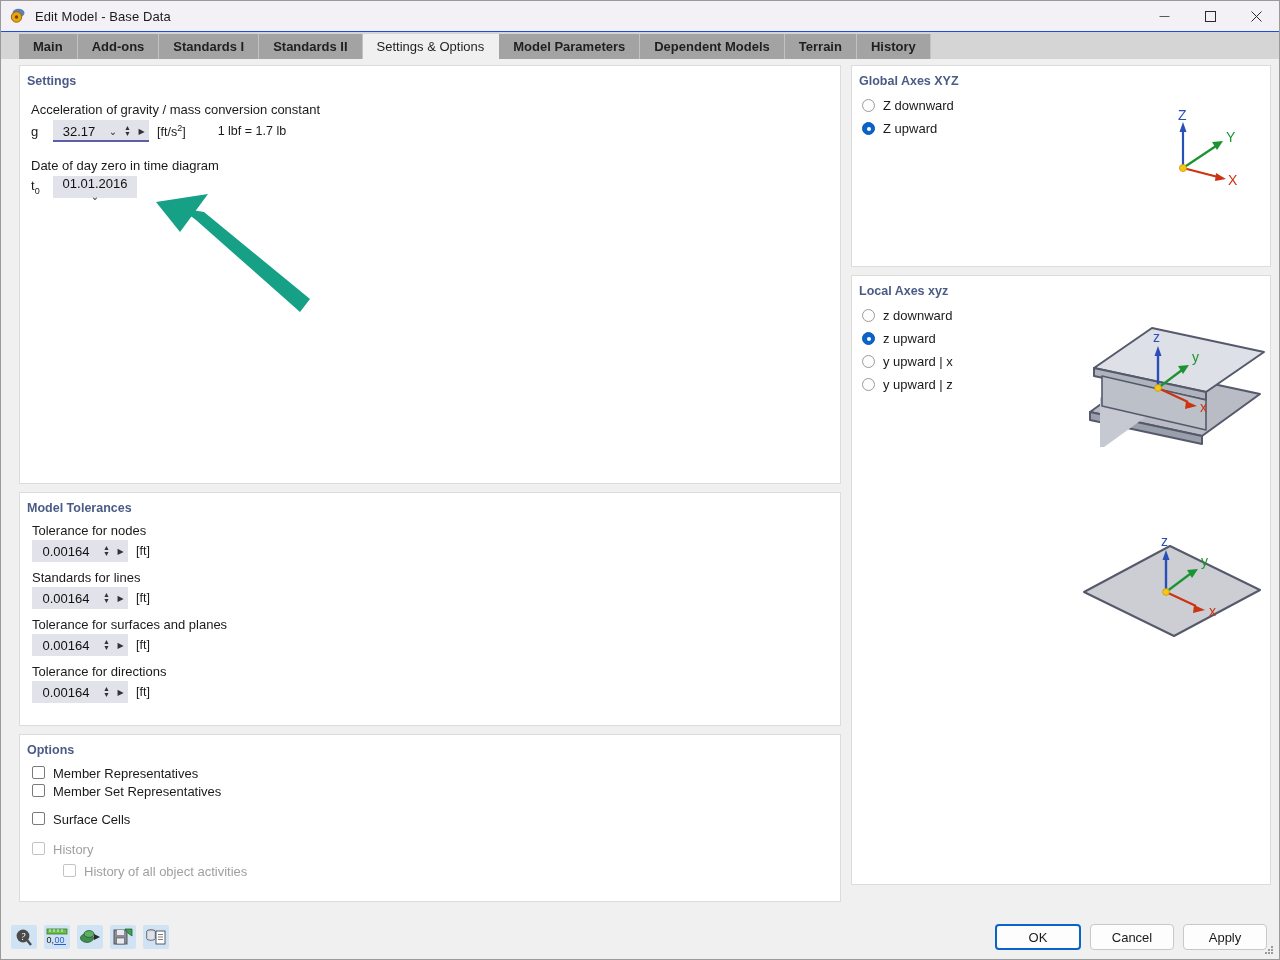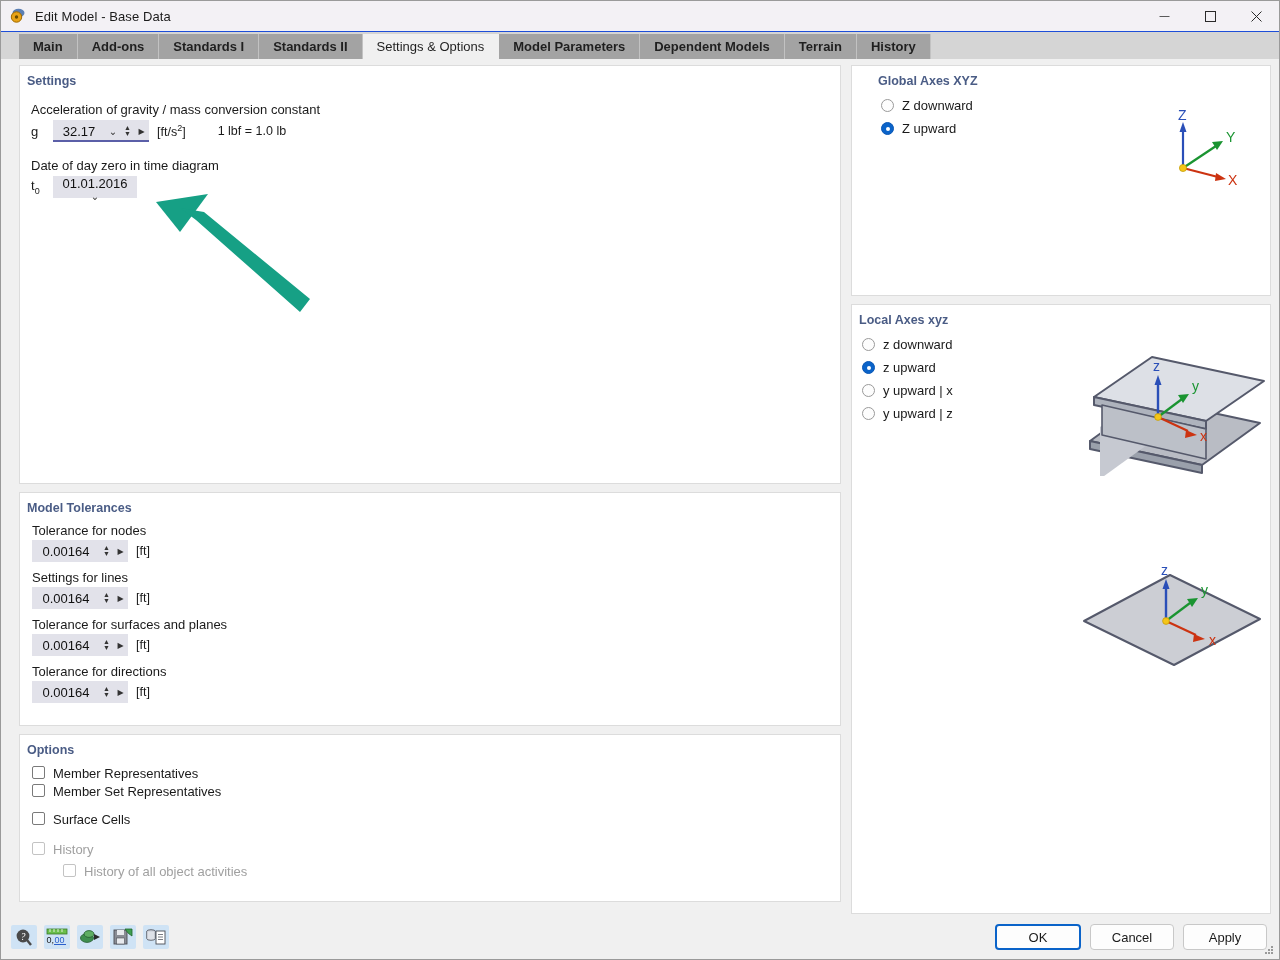--- a/index.html
+++ b/index.html
@@ -285,21 +285,21 @@
             <div class="combo focused" style="width:96px;">
               <span class="val">32.17</span>
               <span class="chev">⌄</span>
               <span class="spin">
                   <span>▲</span>
                   <span>▼</span>
                 </span>
               <span class="spinmore">▶</span>
             </div>
             <span class="unit"><span>[ft/s</span><sup style="font-size:9px;">2</sup><span>]</span></span>
-            <span class="note">1 lbf = 1.0 lb</span>
+            <span class="note">1 lbf = 1.7 lb</span>
           </div>
 
           <div class="field-label" style="margin-left:5px;margin-top:16px;">Date of day zero in time diagram</div>
           <div class="row" style="margin-left:5px;">
             <span class="t0sym"><span>t</span><sub>0</sub></span>
             <div class="combo" style="width:84px;flex-direction:column;">
               <span class="val">01.01.2016</span>
               <span class="chev">⌄</span>
             </div>
           </div>
@@ -327,21 +327,21 @@
                     <span>▲</span>
                     <span>▼</span>
                   </span>
                 <span class="spinmore">▶</span>
               </div>
               <span class="unit">[ft]</span>
             </div>
           </div>
 
           <div class="tol-block">
-            <div class="field-label">Settings for lines</div>
+            <div class="field-label">Standards for lines</div>
             <div class="row">
               <div class="combo tol-combo">
                 <span class="val">0.00164</span>
                 <span class="spin">
                     <span>▲</span>
                     <span>▼</span>
                   </span>
                 <span class="spinmore">▶</span>
               </div>
               <span class="unit">[ft]</span>
@@ -402,21 +402,21 @@
           <div class="chk-row" style="margin-top:7px;margin-left:25px;padding-left:12px;">
             <span class="chk dim"></span>
             <span class="chk-label dim">History of all object activities</span>
           </div>
         </div>
       </div>
     </div>
 
     <div id="right-col">
 
-      <div class="panel" style="height:231px;padding-left:19px;">
+      <div class="panel" style="height:202px;">
         <div class="panel-title">Global Axes XYZ</div>
         <div class="panel-inner" style="padding-top:6px;">
           <div class="radio-row">
             <span class="radio"></span>
             <span class="radio-label">Z downward</span>
           </div>
           <div class="radio-row" style="margin-top:8px;">
             <span class="radio on"></span>
             <span class="radio-label">Z upward</span>
           </div>

